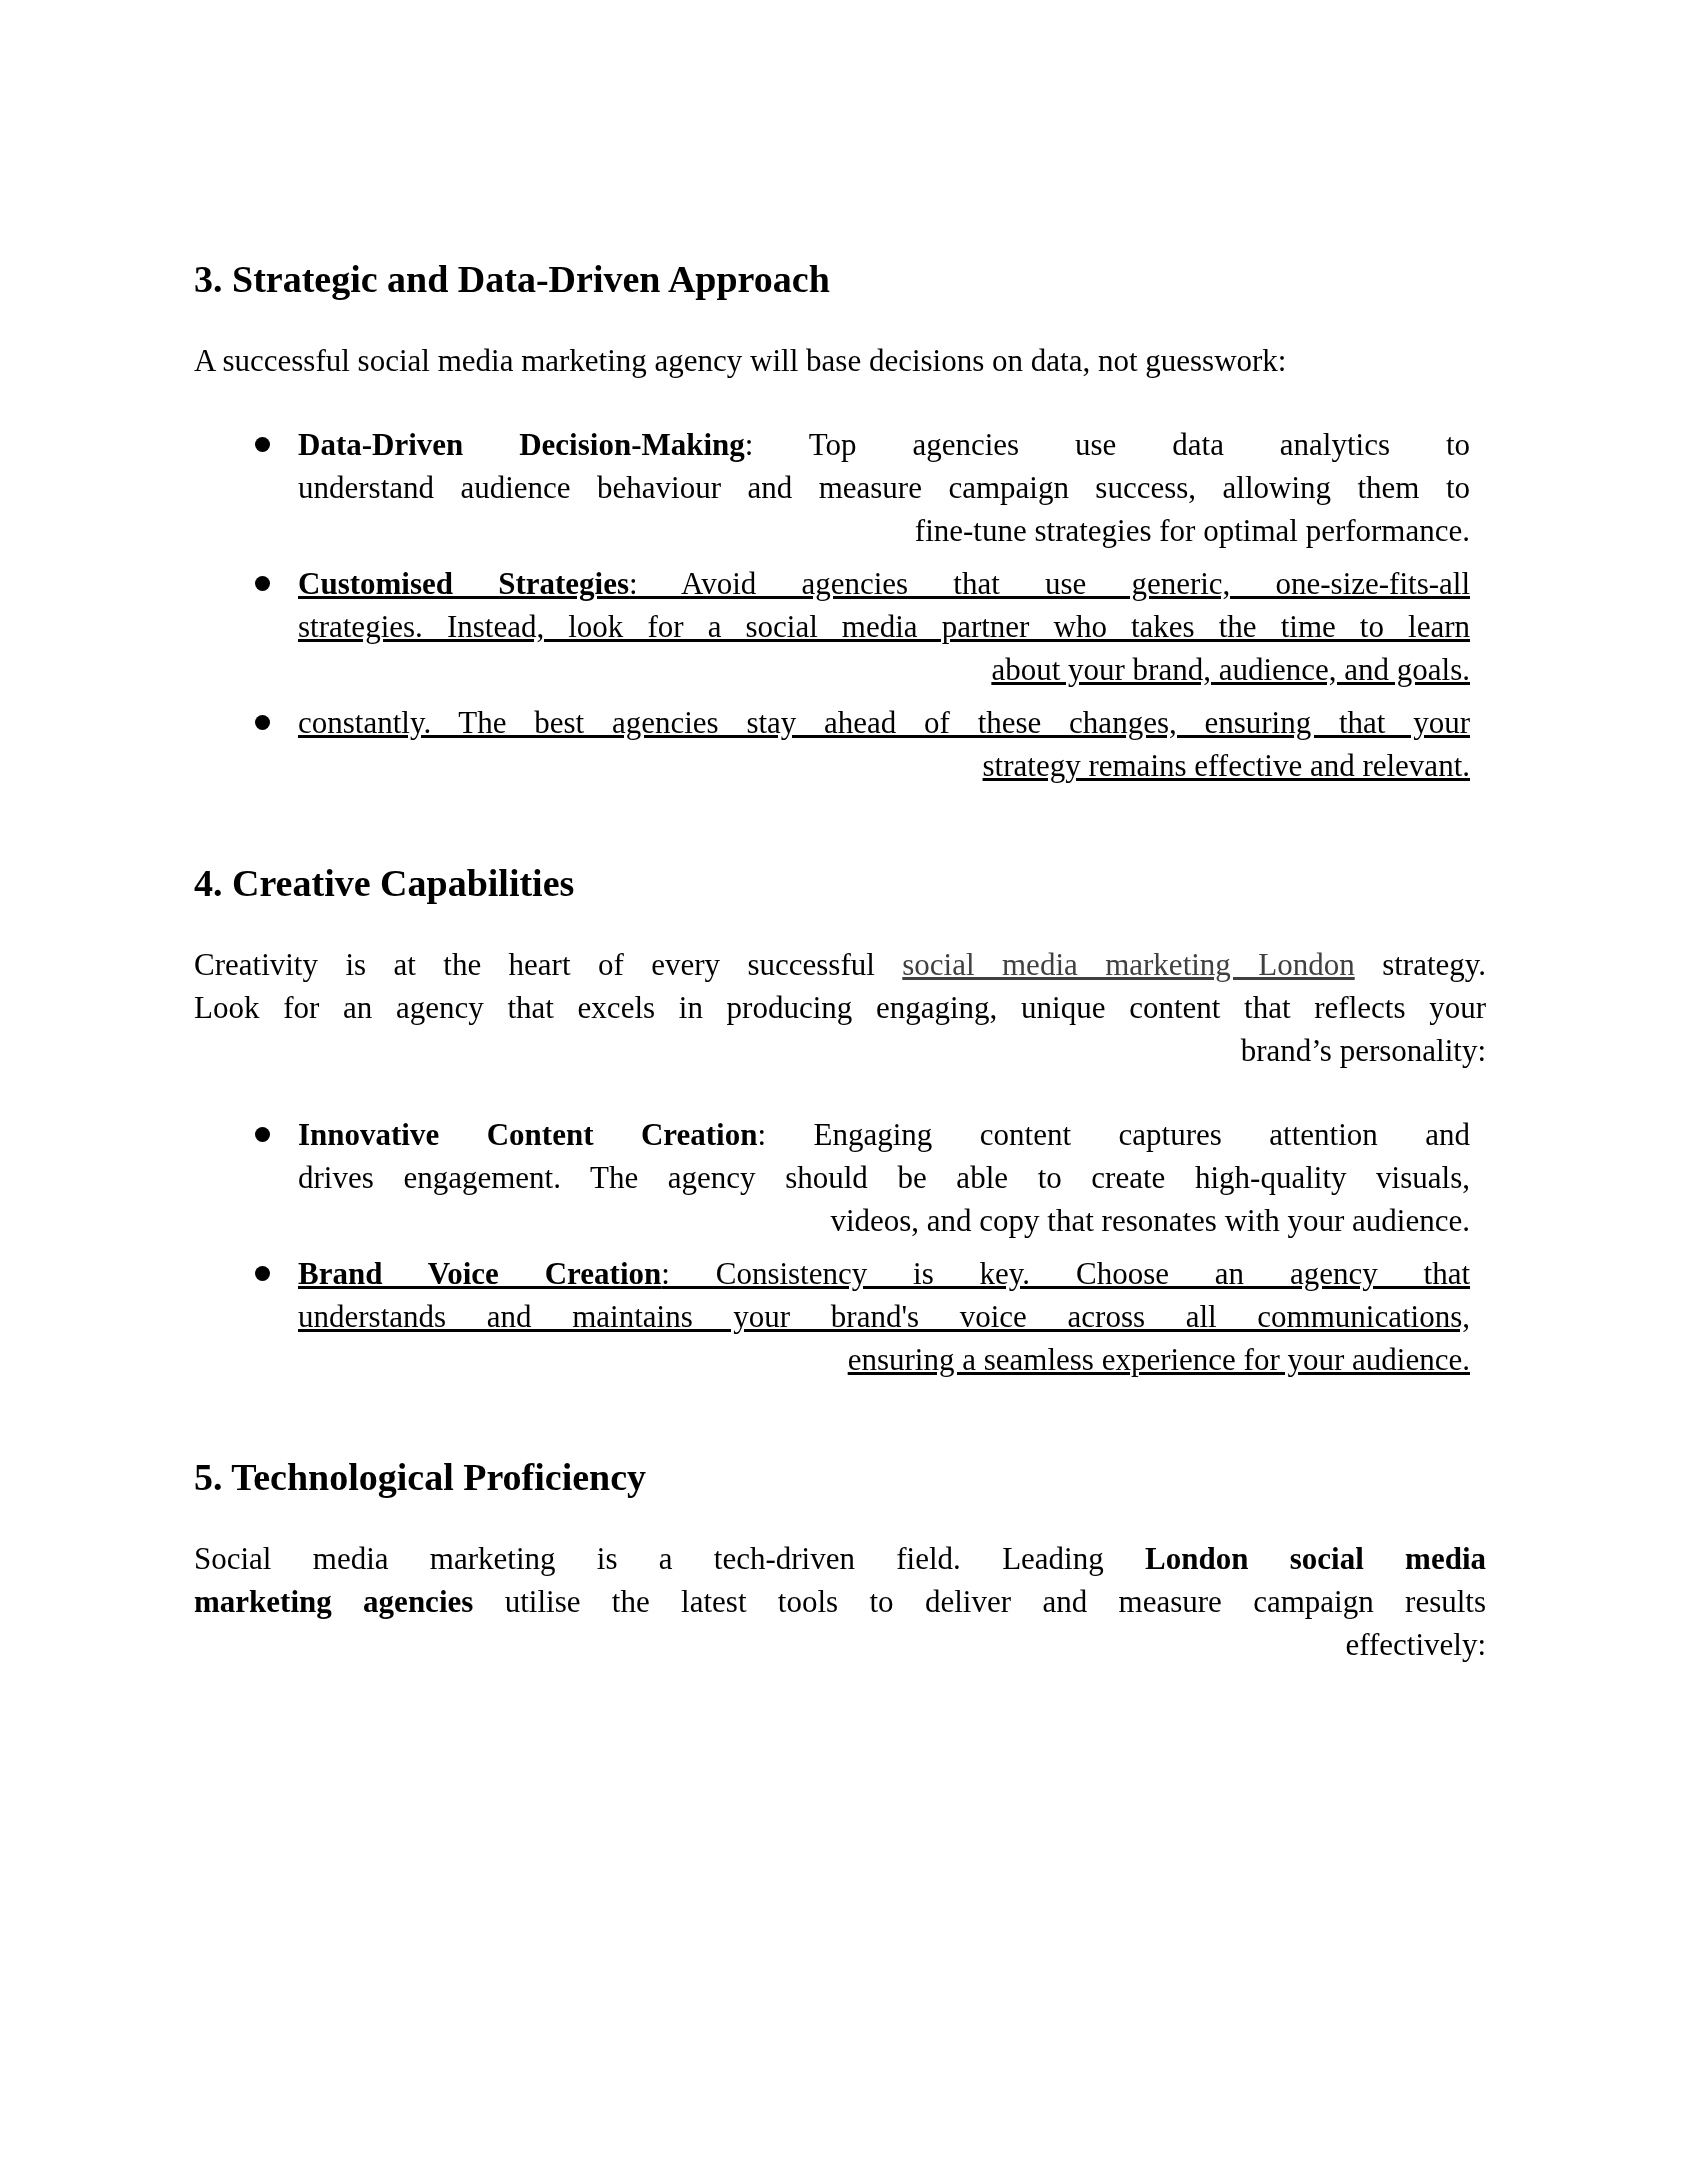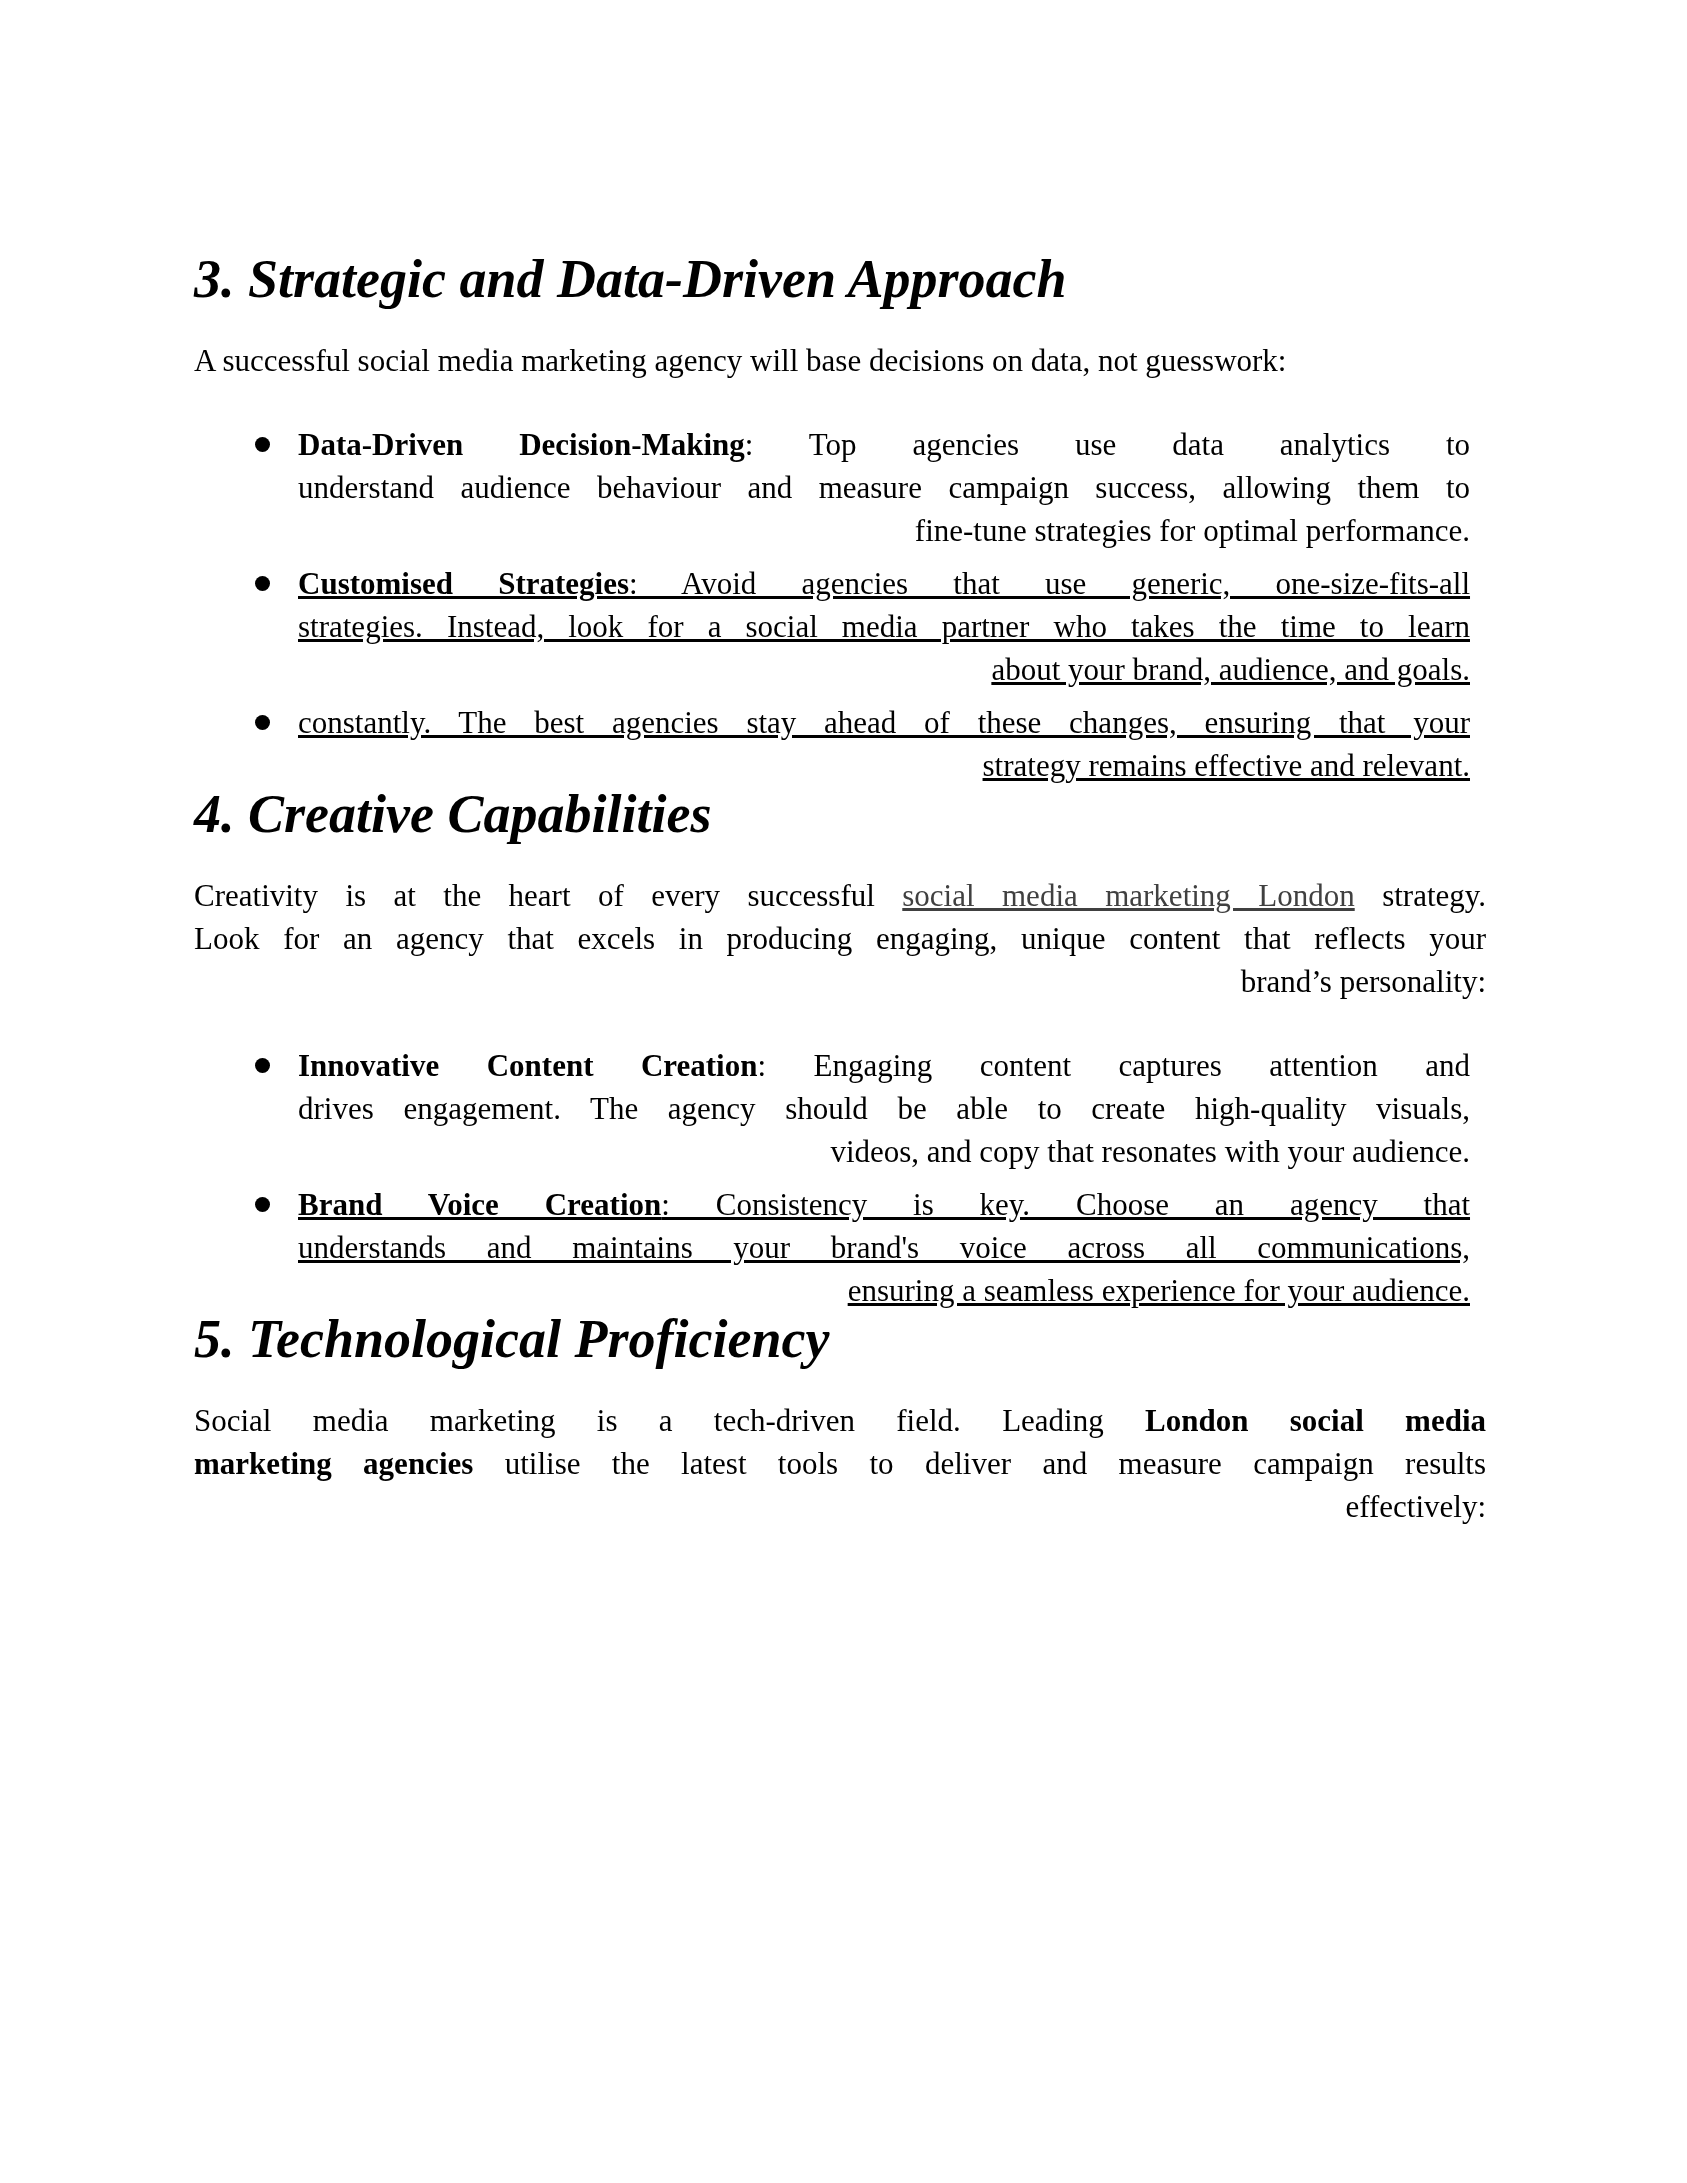--- a/index.html
+++ b/index.html
@@ -13,27 +13,26 @@
     overflow: hidden;
     color: #000000;
     font-family: "Liberation Serif", "DejaVu Serif", serif;
   }
   .page {
     width: 1292px;
     padding: 252px 201px 0 194px;
   }
   .sec { margin: 0; }
   h2.h {
-    font-size: 54px;
+    font-size: 38px;
     line-height: 55px;
     font-weight: bold;
     margin: 0 0 32px 0;
-    font-style: italic;
   }
-  h2.h.mt { }
+  h2.h.mt { margin-top: 69px; }
   .intro {
     margin: 0;
     font-size: 31px;
     line-height: 43px;
   }
   .ln {
     font-size: 31px;
     line-height: 43px;
     text-align: right;
     white-space: normal;

